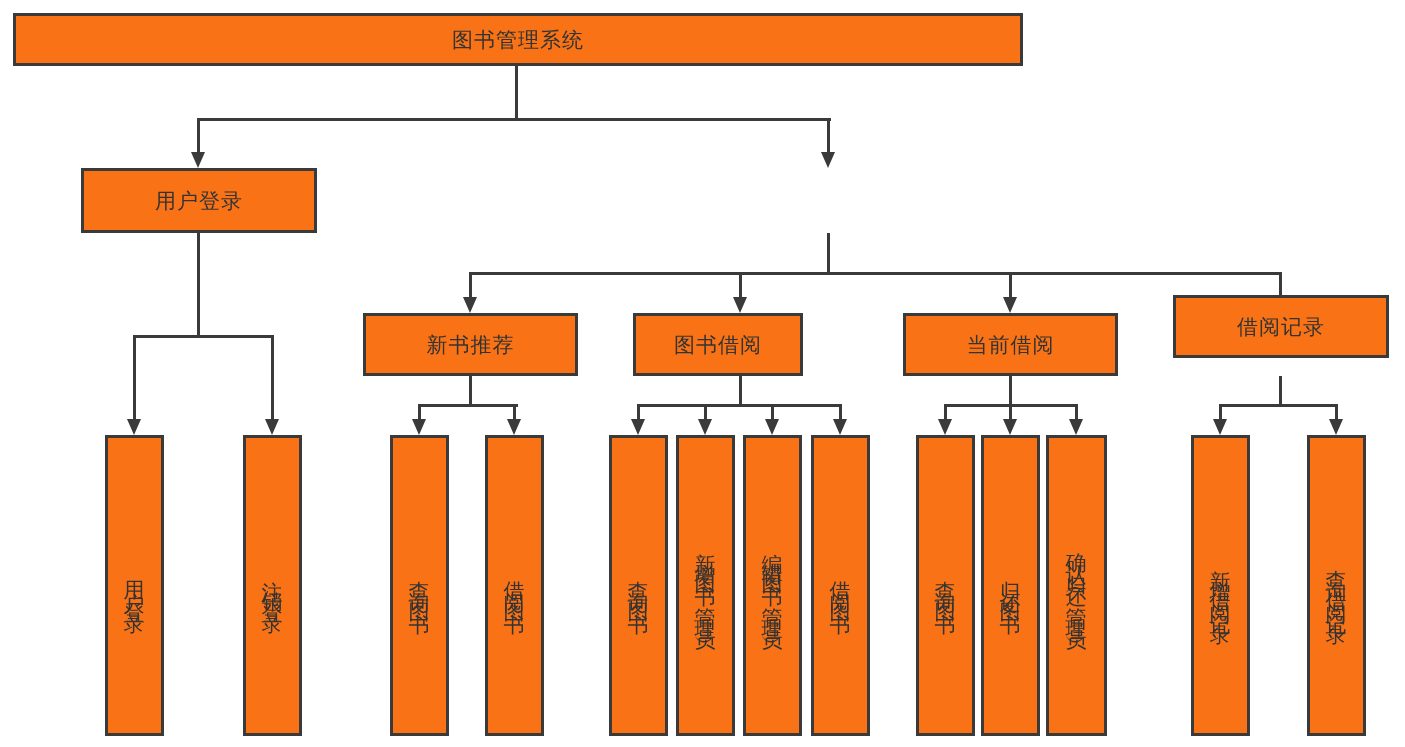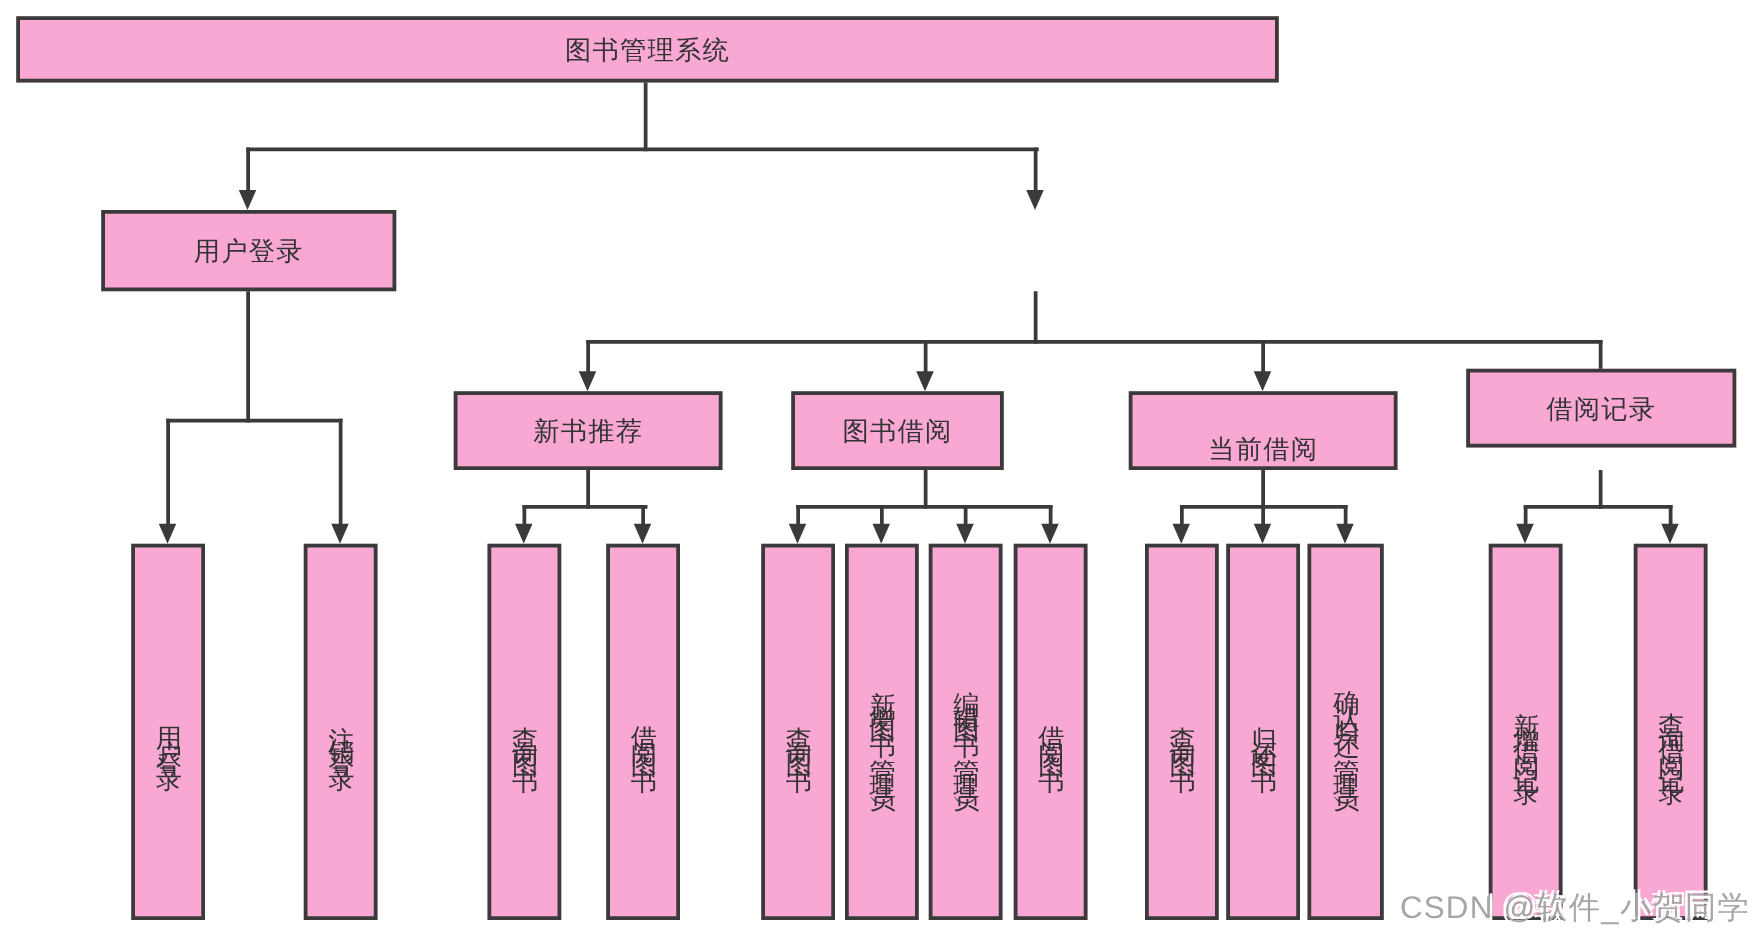--- a/index.html
+++ b/index.html
@@ -7,21 +7,21 @@
     position:relative;
     width:1405px;height:747px;
     background:#ffffff;
     font-family:"Liberation Sans","DejaVu Sans",sans-serif;
     overflow:hidden;
   }
   .box{
     position:absolute;
     box-sizing:border-box;
     border:3px solid #3a3a3a;
-    background:#f9a8d4;
+    background:#f97316;
     display:flex;
     align-items:center;
     justify-content:center;
     color:#333333;
   }
   .hlabel{
     font-size:21px;
     letter-spacing:1px;
     color:#333333;
     white-space:nowrap;
@@ -97,21 +97,21 @@
   <div class="arrow" style="left:1003px;top:297px;"></div>
   <div class="vline" style="left:1279px;top:272px;height:28px;"></div>
   <div class="arrow" style="left:1274px;top:297px;"></div>
 
   <div class="box" style="left:363px;top:313px;width:215px;height:63px;">
     <span class="hlabel">新书推荐</span>
   </div>
   <div class="box" style="left:633px;top:313px;width:170px;height:63px;">
     <span class="hlabel">图书借阅</span>
   </div>
-  <div class="box" style="left:903px;top:313px;width:215px;height:63px;align-items:flex-end;">
+  <div class="box" style="left:903px;top:313px;width:215px;height:63px;">
     <span class="hlabel">当前借阅</span>
   </div>
   <div class="box" style="left:1173px;top:295px;width:216px;height:63px;">
     <span class="hlabel">借阅记录</span>
   </div>
 
   <div class="vline" style="left:469px;top:376px;height:31px;"></div>
   <div class="hline" style="left:418px;top:404px;width:100px;"></div>
   <div class="vline" style="left:418px;top:404px;height:17px;"></div>
   <div class="arrow" style="left:412px;top:419px;"></div>
@@ -175,15 +175,14 @@
   <div class="vline" style="left:1335px;top:404px;height:17px;"></div>
   <div class="arrow" style="left:1329px;top:419px;"></div>
 
   <div class="box" style="left:1191px;top:435px;width:59px;height:301px;">
     <span class="vlabel">新增借阅记录</span>
   </div>
   <div class="box" style="left:1307px;top:435px;width:59px;height:301px;">
     <span class="vlabel">查询借阅记录</span>
   </div>
 
-  <div class="watermark">CSDN @软件_小贺同学</div>
 
 </div>
 
 </body></html>

